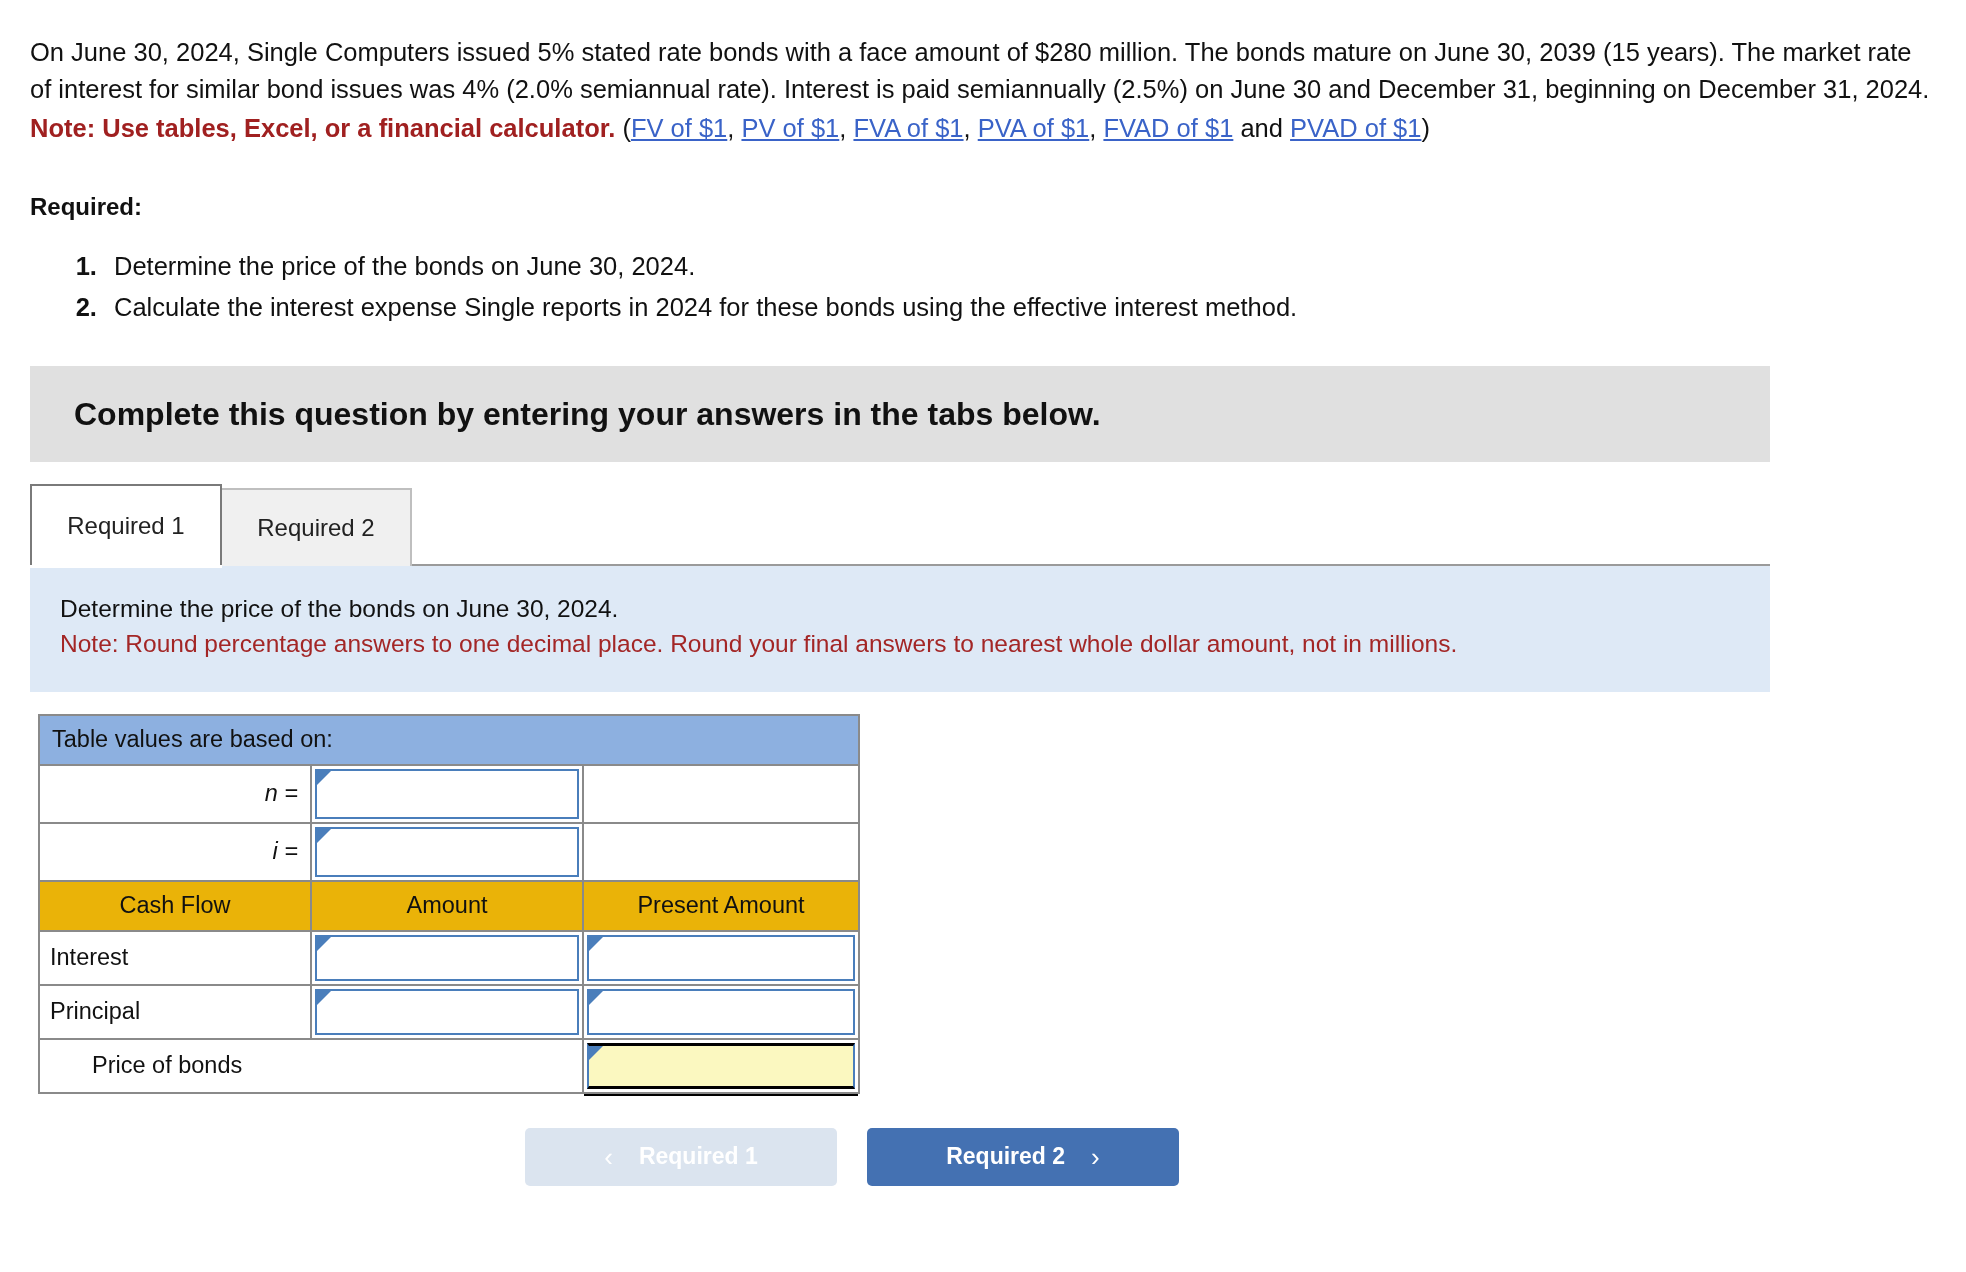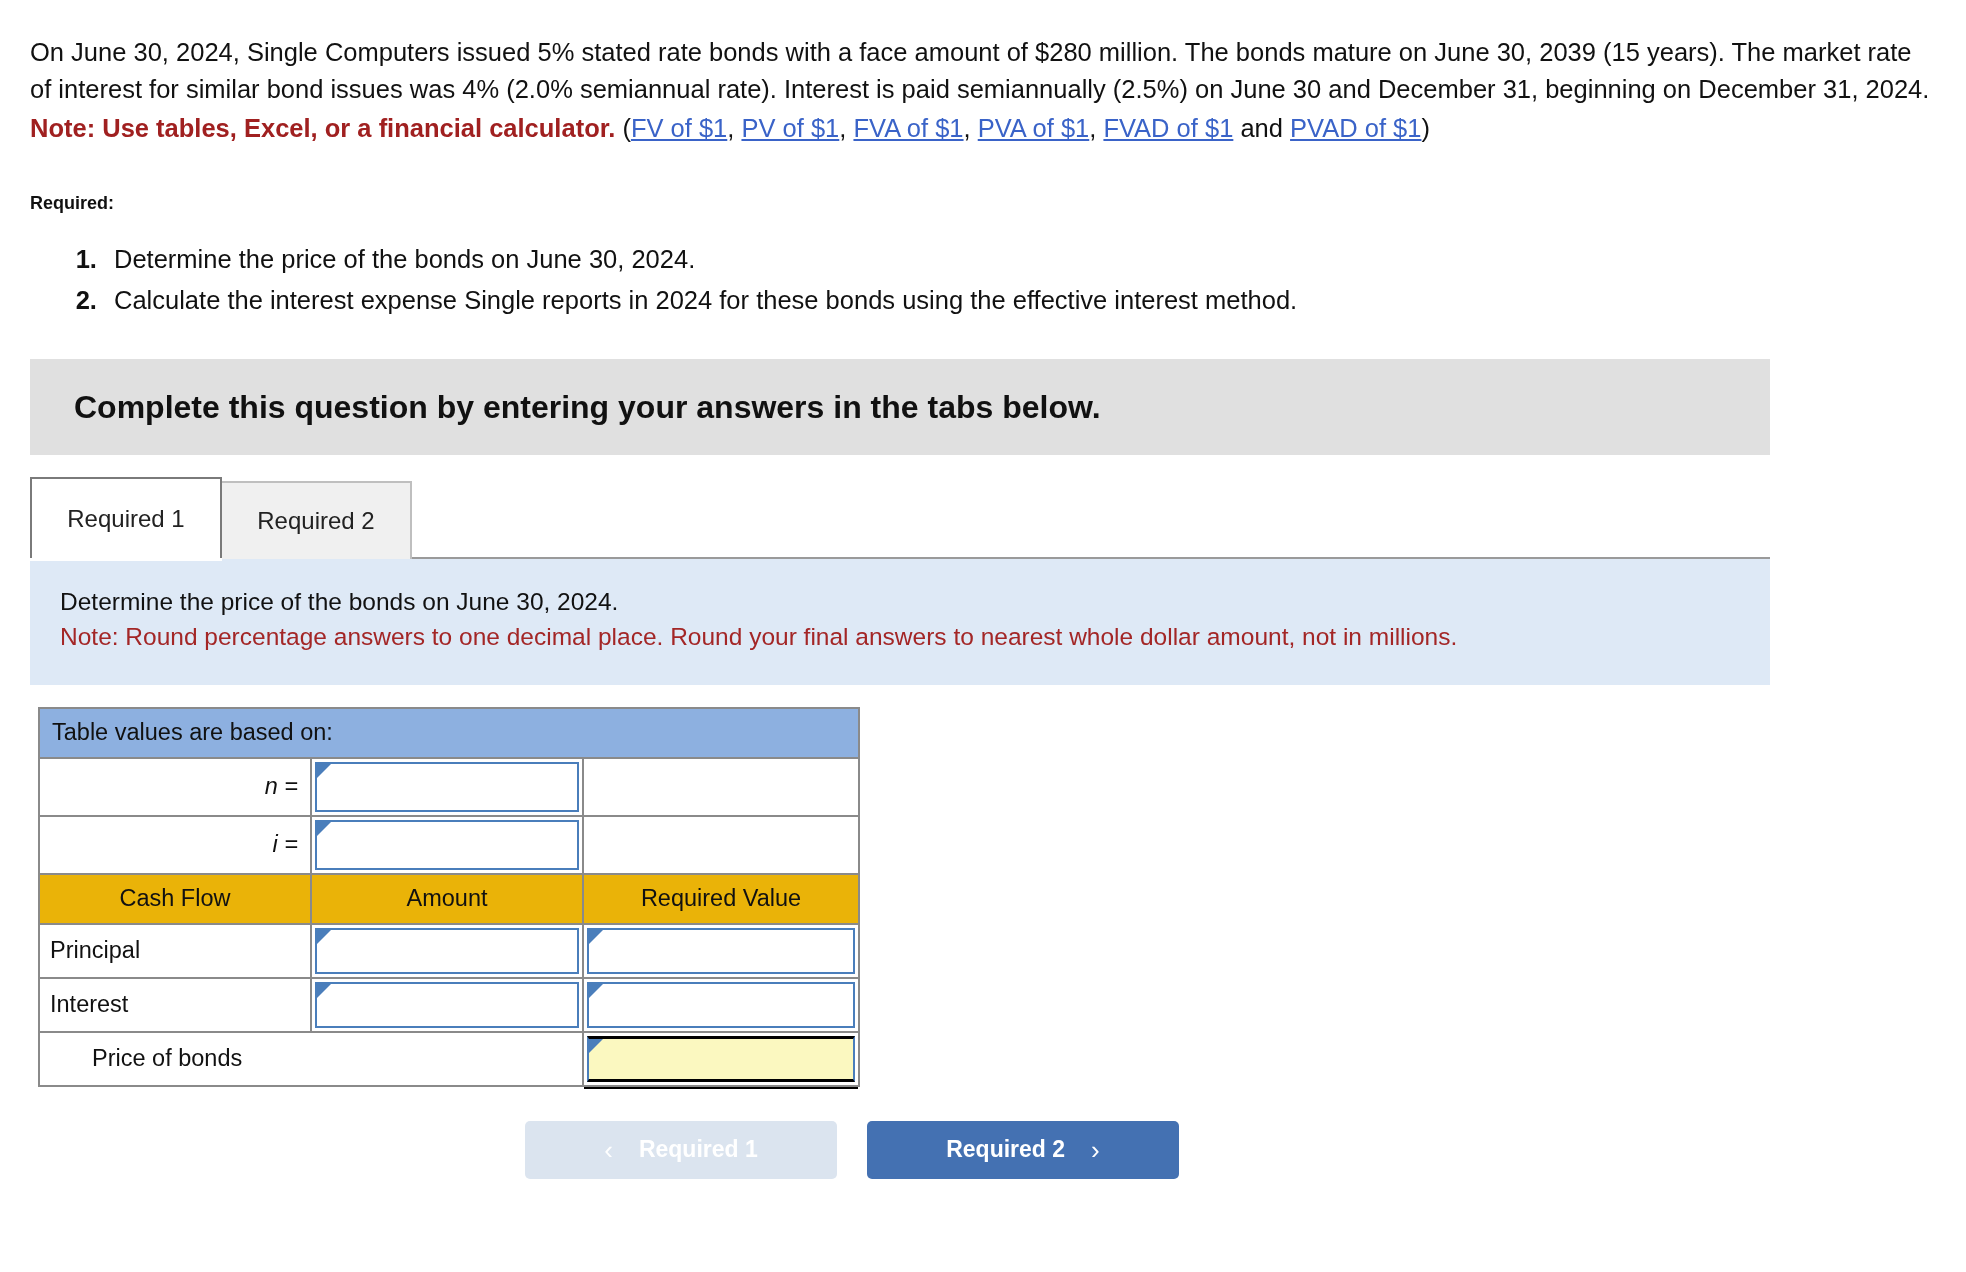--- a/index.html
+++ b/index.html
@@ -44,21 +44,21 @@
   .paren { color: #111111; }
   .tlink {
     color: #3a63c8;
     text-decoration: underline;
   }
   .comma { color: #111111; }
 
   
   .required-head {
     margin-top: 46px;
-    font-size: 18px;
+    font-size: 24px;
     font-weight: bold;
     color: #111111;
   }
   ol.req-list {
     margin: 26px 0 0 0;
     padding-left: 74px;
     font-size: 25.5px;
     line-height: 1.52;
     color: #111111;
   }
@@ -328,33 +328,33 @@
         <tr>
           <td class="label-right plain">i =</td>
           <td class="cellbox">
             <div class="ibox"></div>
           </td>
           <td class="plain"></td>
         </tr>
         <tr>
           <th class="hdr-cell">Cash Flow</th>
           <th class="hdr-cell">Amount</th>
-          <th class="hdr-cell">Required Value</th>
+          <th class="hdr-cell">Present Amount</th>
+        </tr>
+        <tr>
+          <td class="label-left plain">Interest</td>
+          <td class="cellbox">
+            <div class="ibox"></div>
+          </td>
+          <td class="cellbox">
+            <div class="ibox"></div>
+          </td>
         </tr>
         <tr>
           <td class="label-left plain">Principal</td>
-          <td class="cellbox">
-            <div class="ibox"></div>
-          </td>
-          <td class="cellbox">
-            <div class="ibox"></div>
-          </td>
-        </tr>
-        <tr>
-          <td class="label-left plain">Interest</td>
           <td class="cellbox">
             <div class="ibox"></div>
           </td>
           <td class="cellbox">
             <div class="ibox"></div>
           </td>
         </tr>
         <tr>
           <td class="label-indent plain" colspan="2">Price of bonds</td>
           <td class="cellbox totalcell">

